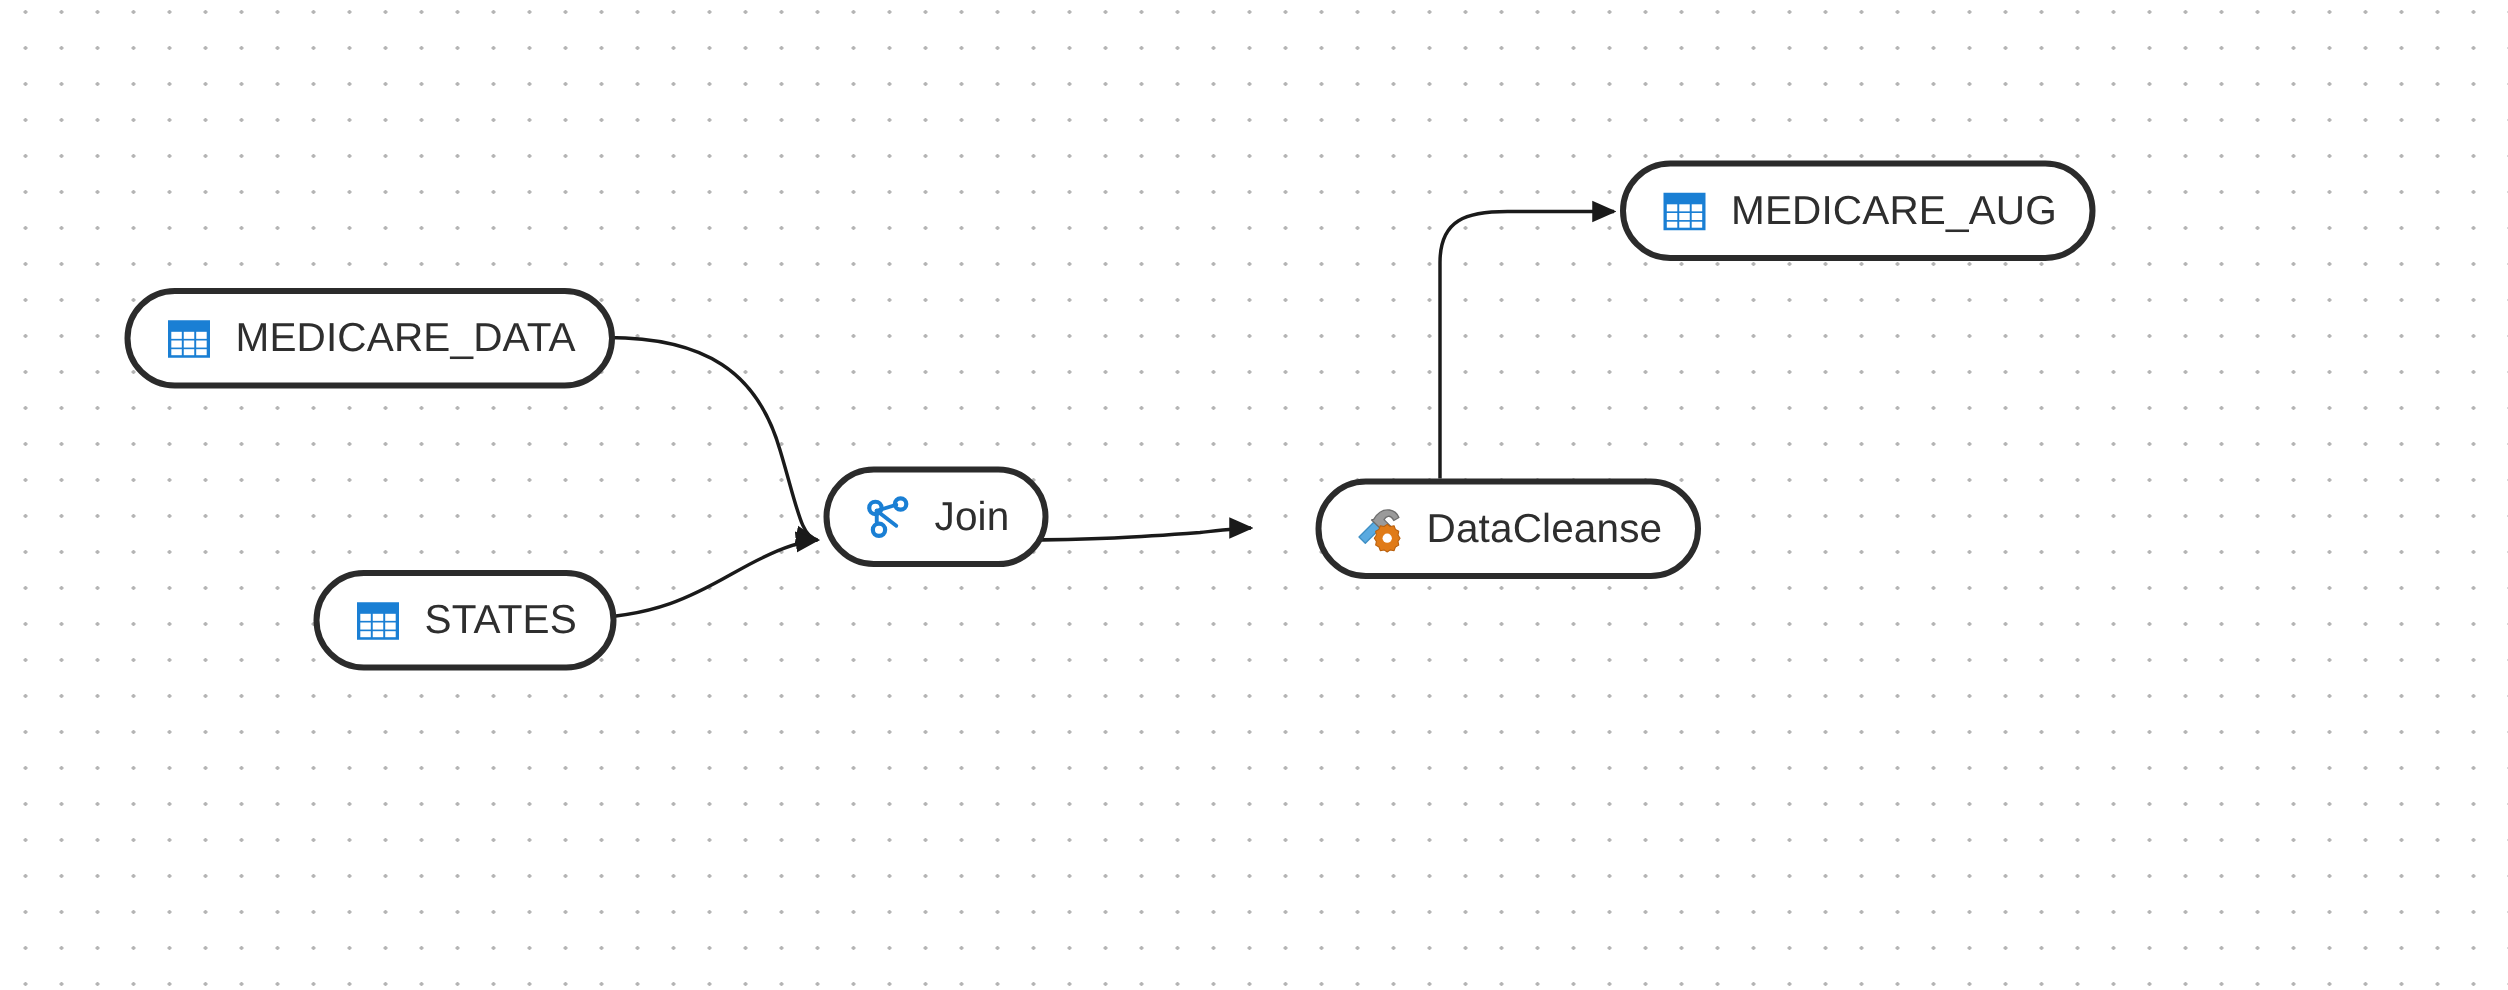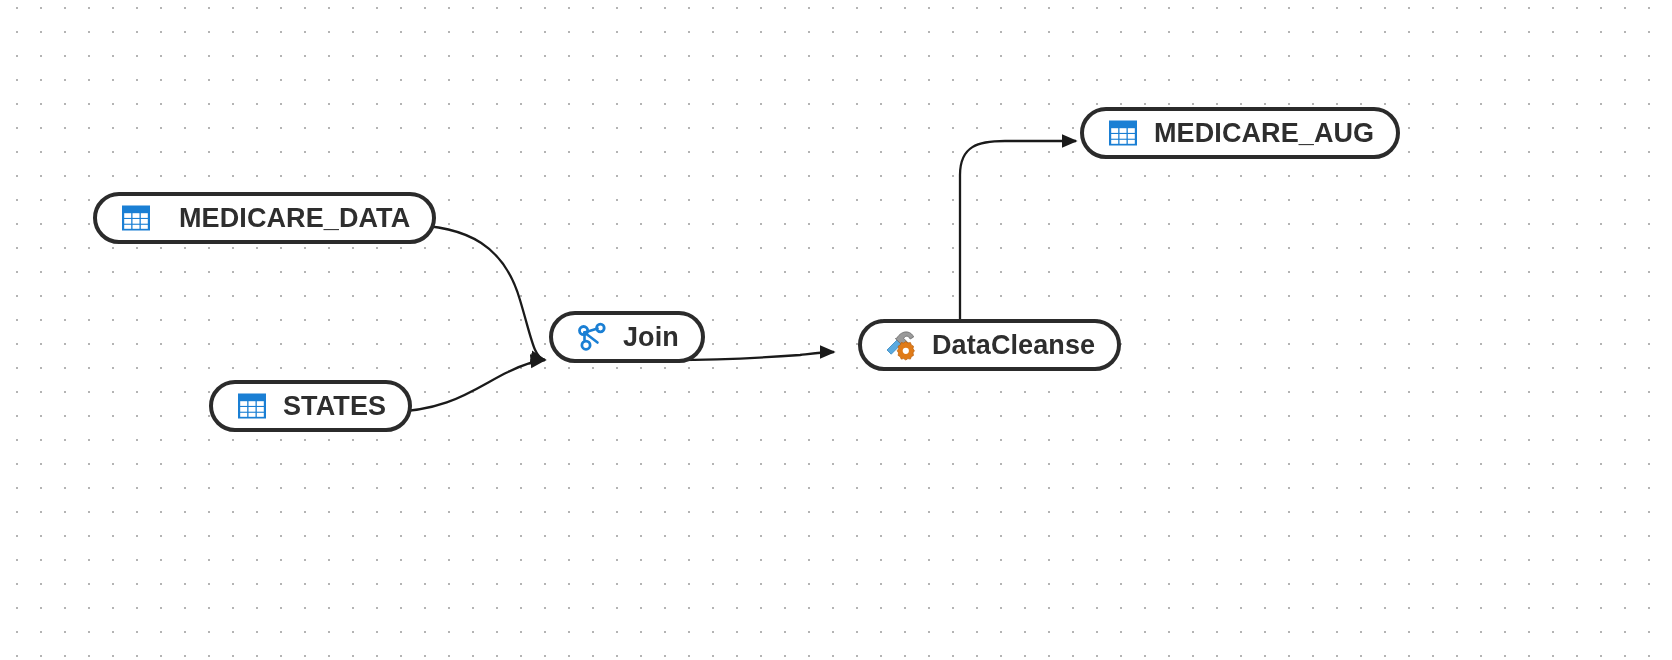--- a/index.html
+++ b/index.html
@@ -32,48 +32,47 @@
   }
   .node {
     position: absolute;
     box-sizing: border-box;
     display: flex;
     align-items: center;
     background: #ffffff;
     border: 4px solid #2b2b2b;
     border-radius: 999px;
     padding: 0 22px;
-    height: 52px;
+    height: 67px;
     white-space: nowrap;
     z-index: 5;
-    font-weight: bold;
   }
   .node-icon {
     display: inline-flex;
     align-items: center;
     justify-content: center;
     width: 34px;
     height: 34px;
     flex: 0 0 34px;
     margin-right: 14px;
   }
   .node-icon svg { display: block; }
   .node-label {
     font-size: 27px;
     line-height: 1;
     color: #2e2e2e;
     letter-spacing: 0.1px;
     font-family: "Liberation Sans", sans-serif;
   }
 
   
-  #node-medicare-data { left: 93px;  top: 192px; gap: 12px; }
+  #node-medicare-data { left: 83px;  top: 192px; }
   #node-states        { left: 209px; top: 380px; }
   #node-join          { left: 549px; top: 311px; }
-  #node-datacleanse   { left: 858px; top: 319px; }
+  #node-datacleanse   { left: 877px; top: 319px; }
   #node-medicare-aug  { left: 1080px; top: 107px; }
 </style>
 </head>
 <body>
 
 <div id="canvas">
 
   <svg id="edge-layer" viewBox="0 0 1672 660" width="1672" height="660" xmlns="http://www.w3.org/2000/svg">
     <defs>
       <marker id="arrow" viewBox="0 0 10 10" refX="9" refY="5" markerWidth="7" markerHeight="7" orient="auto-start-reverse">

